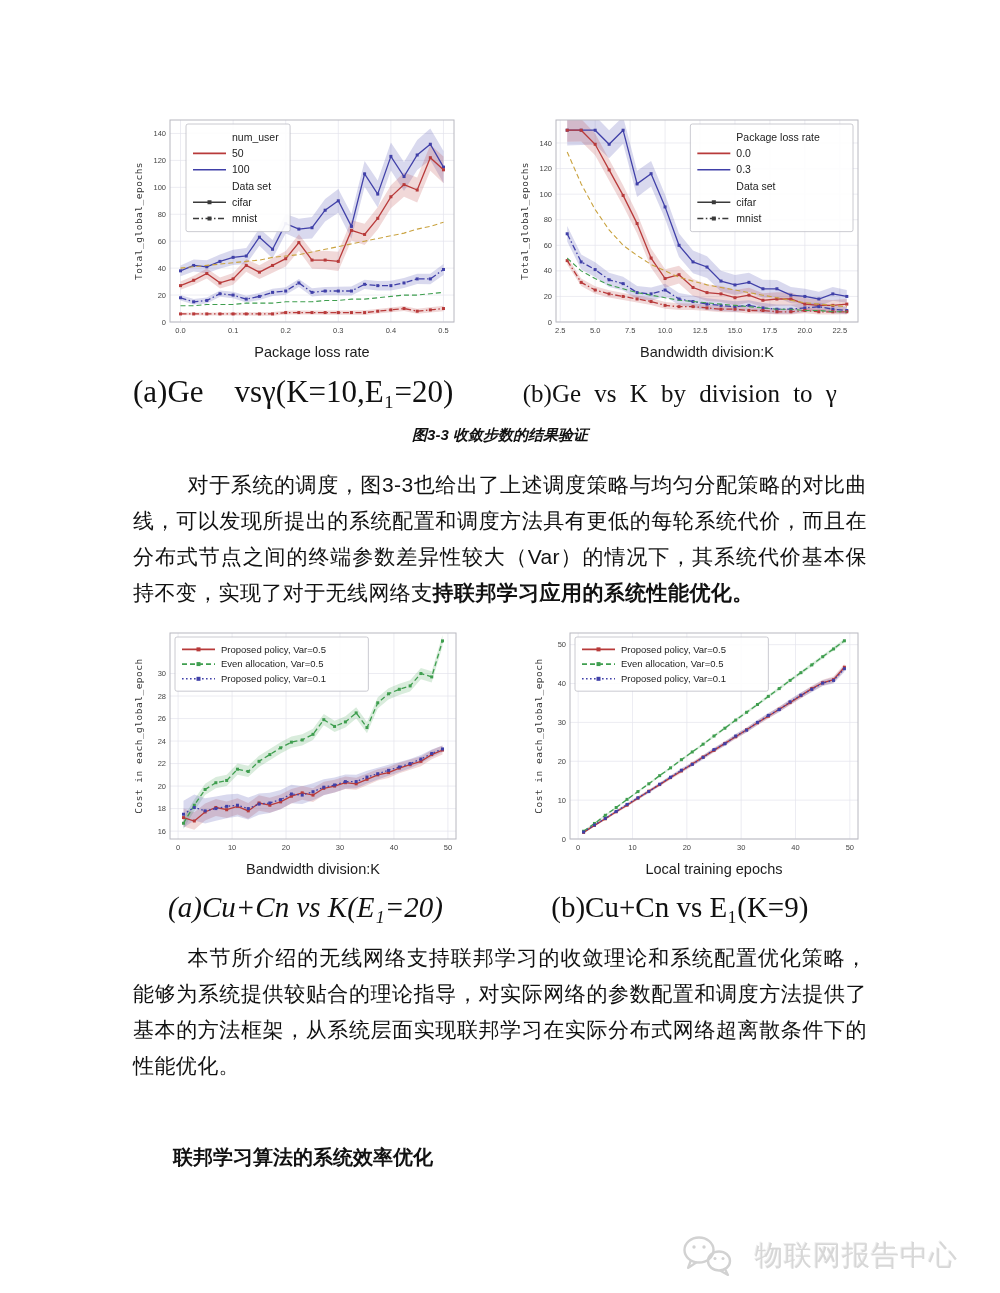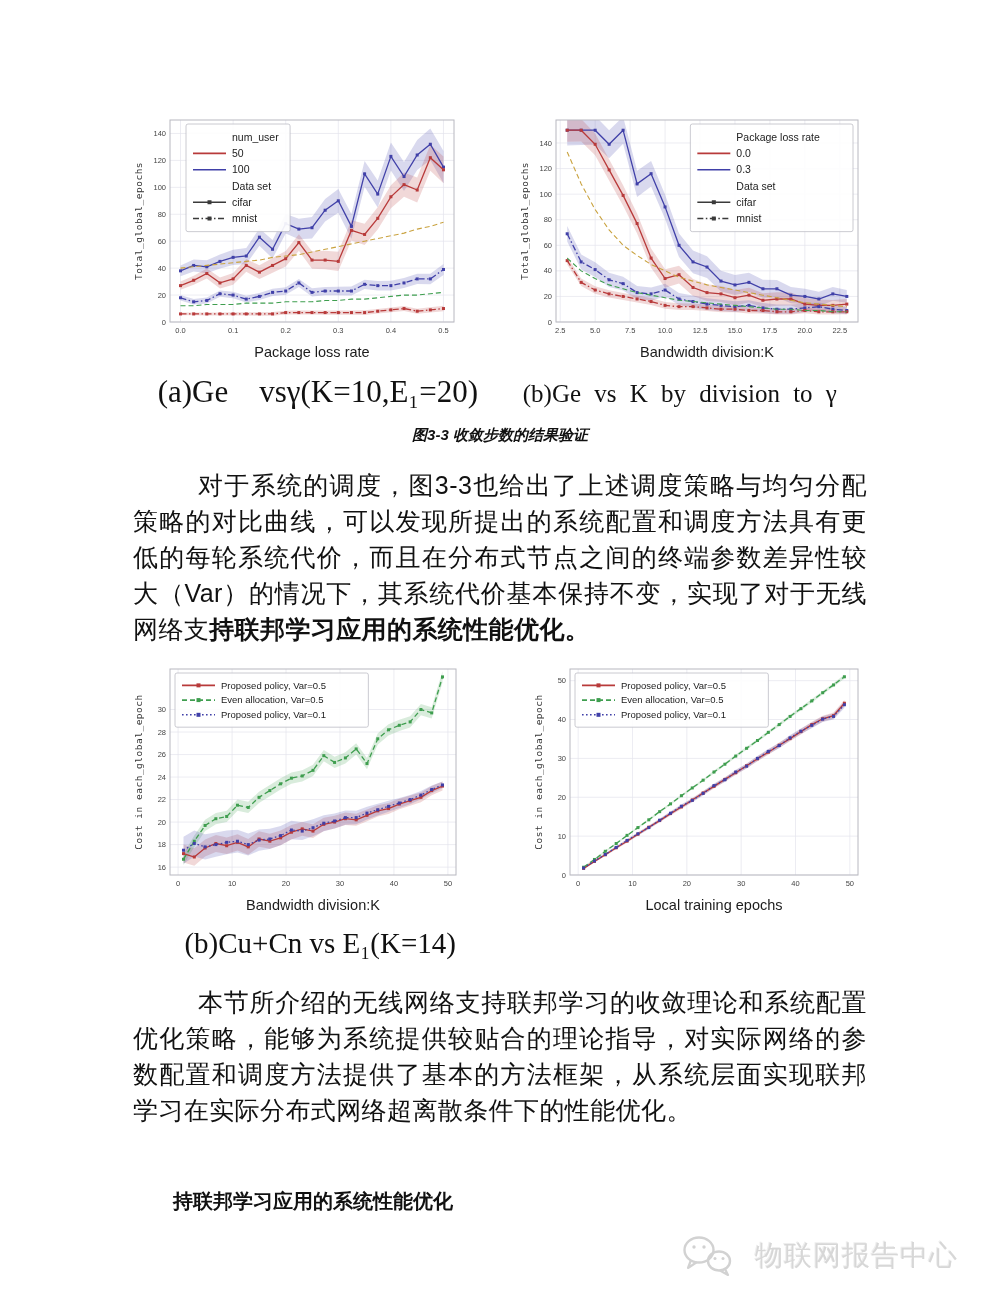--- a/index.html
+++ b/index.html
@@ -5,28 +5,28 @@
   html,body{margin:0;padding:0;}
   body{
     width:1000px;height:1293px;background:#ffffff;position:relative;overflow:hidden;
     font-family:"Liberation Sans",sans-serif;color:#111;
   }
   .content{position:absolute;left:133px;top:112px;width:734px;}
   .figrow{display:flex;justify-content:space-between;align-items:flex-start;}
   .chart{background:#fff;}
   .caprow{display:flex;justify-content:space-between;margin-top:6px;align-items:baseline;}
   .cap{font-family:"Liberation Serif",serif;white-space:pre-wrap;}
-  .cap-a1{width:47%;text-align:right;font-size:31px;}
+  .cap-a1{width:47%;text-align:left;font-size:31px;}
   .cap-b1{width:51%;text-align:center;font-size:25px;word-spacing:7px;}
   .cap-a2{width:47%;text-align:center;font-size:29px;font-style:italic;}
   .cap-b2{width:51%;text-align:center;font-size:29px;}
   .figcap{text-align:center;font-size:15px;font-style:italic;font-weight:600;margin-top:16px;}
-  .para{margin-top:22px;font-size:25px;line-height:36px;text-align:justify;text-indent:2.6em;letter-spacing:0.4px;}
+  .para{margin-top:22px;font-size:21px;line-height:36px;text-align:justify;text-indent:2.6em;letter-spacing:0.4px;}
   .para .bold{font-weight:bold;}
-  .para2{margin-top:24px;}
+  .para2{margin-top:16px;}
   .heading{margin-top:60px;margin-left:40px;font-size:20px;font-weight:bold;}
   .watermark{
     position:absolute;right:42px;bottom:16px;display:flex;align-items:center;gap:20px;
     color:#d7d7d7;font-size:28px;letter-spacing:1px;
     text-shadow:1px 1px 0 #ffffff,-1px -1px 0 #eeeeee;
   }
   .watermark svg{display:block;}
 </style>
 </head>
 <body>
@@ -596,27 +596,28 @@
           <line x1="49" x2="82" y1="39.0875" y2="39.0875" stroke="#3f9e4f" stroke-width="1.6" stroke-dasharray="5 3"></line>
           <rect x="63.5" y="37.0875" width="4" height="4" fill="#3f9e4f"></rect>
           <text x="88" y="42.4125" font-size="9.5" text-anchor="start" fill="#222" font-family="&quot;Liberation Sans&quot;,sans-serif">Even allocation, Var=0.5</text>
           <line x1="49" x2="82" y1="53.8125" y2="53.8125" stroke="#4040a8" stroke-width="1.6" stroke-dasharray="1.6 2.4"></line>
           <rect x="63.5" y="51.8125" width="4" height="4" fill="#4040a8"></rect>
           <text x="88" y="57.1375" font-size="9.5" text-anchor="start" fill="#222" font-family="&quot;Liberation Sans&quot;,sans-serif">Proposed policy, Var=0.1</text>
         </svg></div>
   </div>
 
   <div class="caprow">
-    <div class="cap cap-b2">(b)Cu+Cn vs E₁(K=14)</div>
+    <div class="cap cap-a2">(a)Cu+Cn vs K(E₁=20)</div>
+    <div class="cap cap-b2">(b)Cu+Cn vs E₁(K=9)</div>
   </div>
 
 
   <div class="para para2">本节所介绍的无线网络支持联邦学习的收敛理论和系统配置优化策略，能够为系统提供较贴合的理论指导，对实际网络的参数配置和调度方法提供了基本的方法框架，从系统层面实现联邦学习在实际分布式网络超离散条件下的性能优化。</div>
 
-  <div class="heading">持联邦学习应用的系统性能优化</div>
+  <div class="heading">联邦学习算法的系统效率优化</div>
 
 </div>
 
 <div class="watermark">
   <span>
     <svg width="54" height="42" viewBox="0 0 54 42">
       <ellipse cx="18" cy="15" rx="14.5" ry="12.5" fill="none" stroke="#d2d2d2" stroke-width="2.4"></ellipse>
       <path d="M10 25 L7 33 L16 27" fill="none" stroke="#d2d2d2" stroke-width="2.2" stroke-linejoin="round"></path>
       <circle cx="13" cy="12" r="1.7" fill="#d2d2d2"></circle>
       <circle cx="23" cy="12" r="1.7" fill="#d2d2d2"></circle>

